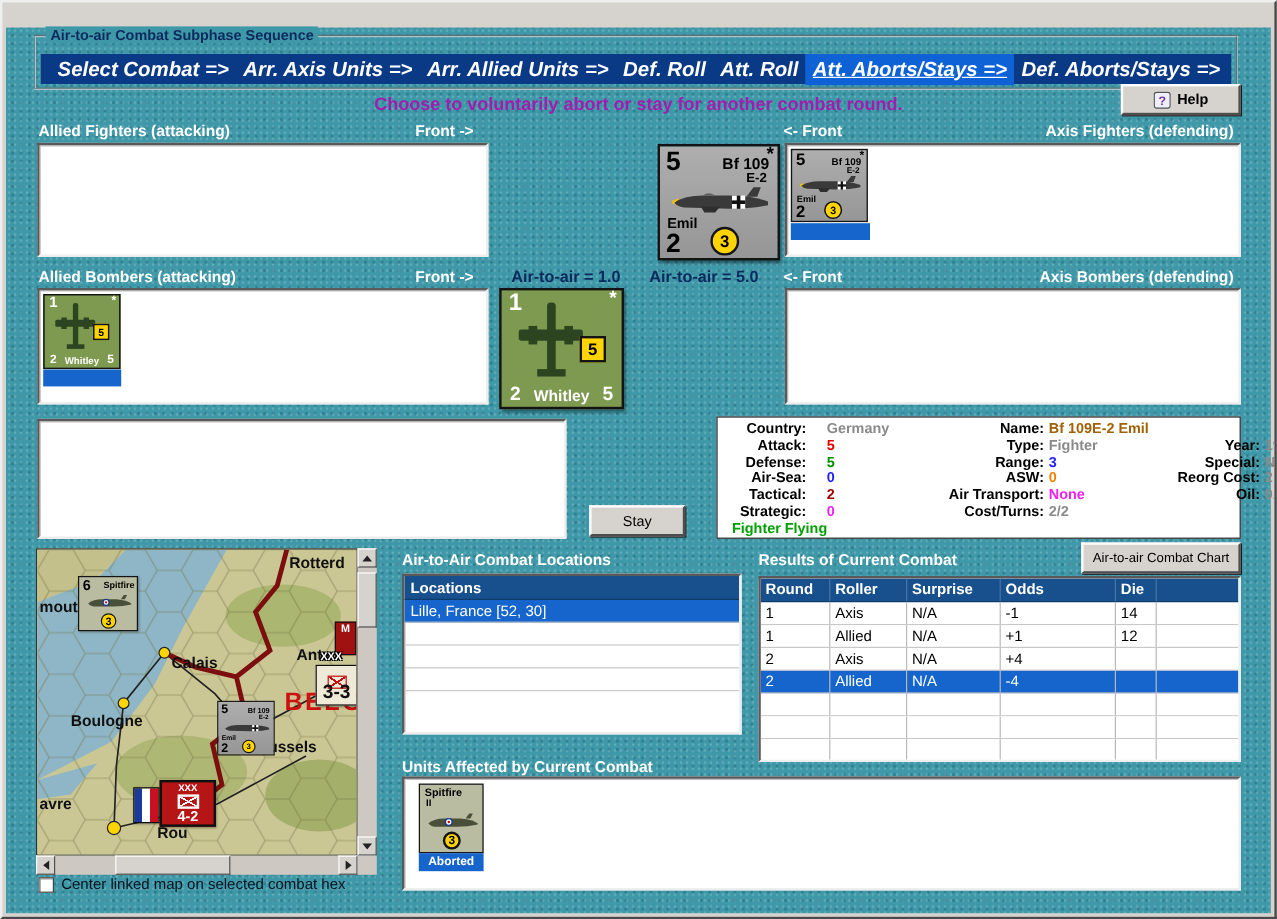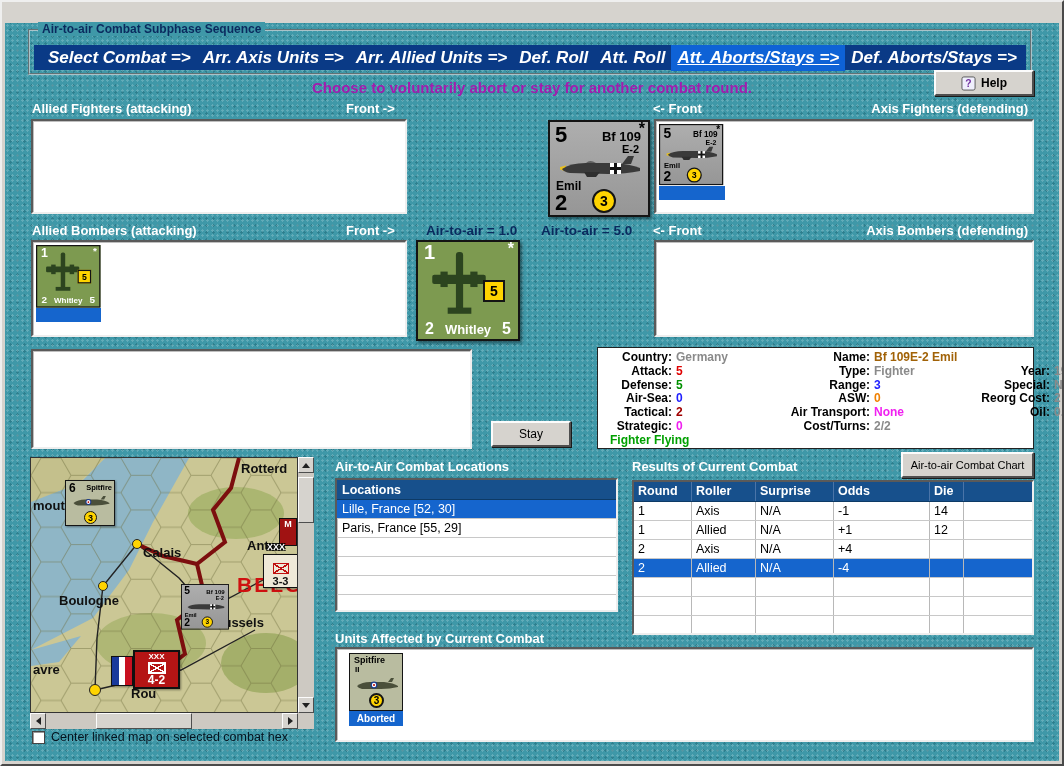--- a/index.html
+++ b/index.html
@@ -88,42 +88,42 @@
              display:flex; align-items:center; justify-content:center; }
 
   .sel-bar { position:absolute; background:#1565cd; }
 
   .g42 { position:absolute; background:#b51515; border:2px solid #101010; color:#fff;
          box-shadow:1px 1px 2px rgba(0,0,0,.4); }
   .g33 { position:absolute; background:#efe9d8; border:1px solid #101010; color:#101010;
          box-shadow:1px 1px 2px rgba(0,0,0,.4); }
   .g-size { position:absolute; top:0; left:0; right:0; text-align:center; font-size:8px; font-weight:bold; }
   .g-str  { position:absolute; bottom:0; left:0; right:0; text-align:center; font-size:12px; font-weight:bold; }
-  .g33 .g-str { font-size:11px; }
+  .g33 .g-str { font-size:16px; }
   .g-box  { position:absolute; left:50%; top:10px; transform:translateX(-50%); width:18px; height:12px;
             border:2px solid #fff;
             background-image:linear-gradient(to top right, transparent 45%, #fff 45%, #fff 55%, transparent 55%),
                              linear-gradient(to bottom right, transparent 45%, #fff 45%, #fff 55%, transparent 55%); }
   .g33 .g-box { border:1.5px solid #c01010; top:8px; width:16px; height:11px;
             background-image:linear-gradient(to top right, transparent 45%, #c01010 45%, #c01010 55%, transparent 55%),
                              linear-gradient(to bottom right, transparent 45%, #c01010 45%, #c01010 55%, transparent 55%); }
   .gM { position:absolute; background:#a01212; border:1px solid #101010; color:#fff;
         font-size:9px; font-weight:bold; text-align:center; }
   .map-xxx { position:absolute; color:#fff; font-size:9px; font-weight:bold;
              text-shadow:1px 1px 0 #000, -1px -1px 0 #000, 1px -1px 0 #000, -1px 1px 0 #000; }
   .mil { position:absolute; width:22px; height:30px; border:1px solid #101010;
          background:linear-gradient(90deg,#1a3a9c 0 33%, #ffffff 33% 66%, #c81020 66% 100%);
          box-shadow:1px 1px 2px rgba(0,0,0,.4); }
 
   
   .infopanel { position:absolute; left:595px; top:345px; width:437px; height:102px;
                background:#fff; border:1px solid #222; font-size:12px; font-weight:bold; }
   .ileft { position:absolute; left:4px; top:3px; }
   .irow { display:flex; line-height:13.8px; white-space:nowrap; }
-  .ilbl { width:70px; text-align:right; margin-right:4px; color:#000; }
+  .ilbl { width:70px; text-align:right; margin-right:17px; color:#000; }
   .istatus { margin-left:8px; line-height:13.8px; }
   .iright { position:absolute; left:176px; top:3px; right:4px;
             display:grid; grid-template-columns:100px 96px 84px 1fr; line-height:13.8px; }
   .irl { text-align:right; padding-right:4px; color:#000; white-space:nowrap; }
   .irv { white-space:nowrap; }
 
   
   .map-wrap { position:absolute; left:28px; top:455px; width:284px; height:272px; }
   .map-view { position:absolute; left:0; top:0; width:268px; height:256px; overflow:hidden;
               background:#cbc795; border:1px solid #333; }
@@ -473,21 +473,20 @@
     <div class="corner"></div>
   </div>
 
   <span class="cb-box"></span>
   <span class="cb-label">Center linked map on selected combat hex</span>
 
   <span class="white-label" style="left:333px; top:457px;">Air-to-Air Combat Locations</span>
   <div class="listbox" style="left:333px; top:476px; width:283px; height:134px;">
     <div class="lhead">Locations</div>
     <div class="lrow selected">Lille, France [52, 30]</div>
-    <div class="lrow">Paris, France [55, 29]</div>
     <div class="lrow"></div>
     <div class="lrow"></div>
     <div class="lrow"></div>
   </div>
 
   <span class="white-label" style="left:630px; top:457px;">Results of Current Combat</span>
   <div class="btn" style="left:899px; top:450px; width:133px; height:26px; font-size:11px;">
     <span>Air-to-air Combat Chart</span>
   </div>
   <div class="listbox" style="left:630px; top:478px; width:402px; height:155px;">

